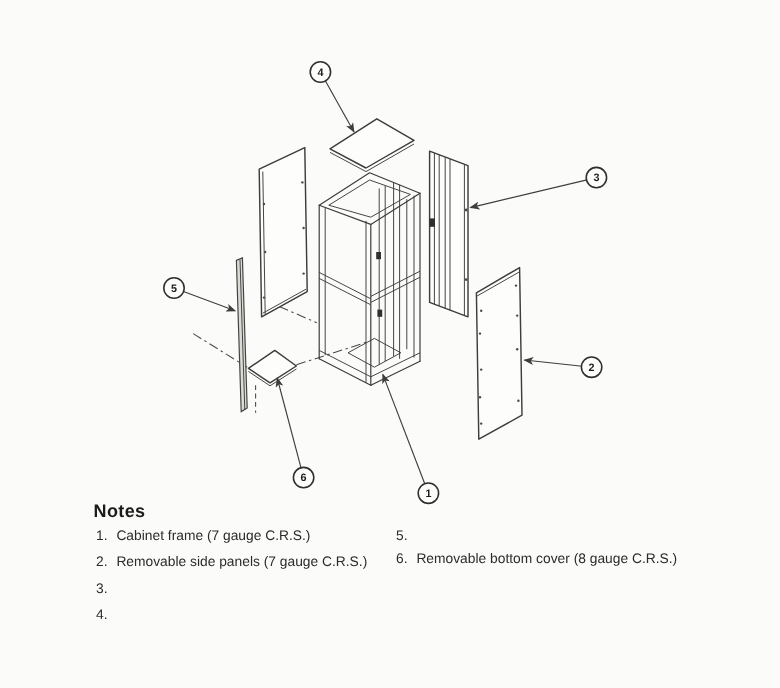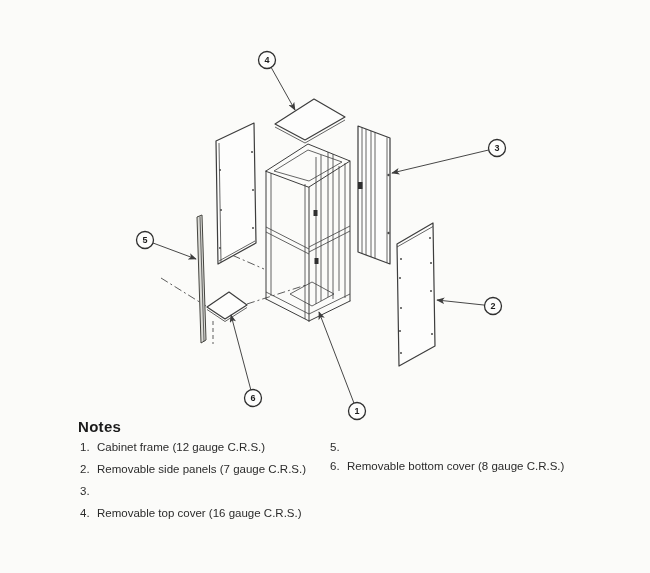--- a/index.html
+++ b/index.html
@@ -179,32 +179,31 @@
       <text class="badge-t" x="253" y="401.2">6</text>
     </g>
   </svg>
 
   <div class="notes">
     <h2 class="notes-heading">Notes</h2>
 
     <div class="col col-left">
       <div class="note-item">
         <span class="note-num">1.</span>
-        <span class="note-txt">Cabinet frame (12 gauge C.R.S.)</span>
+        <span class="note-txt">Cabinet frame (7 gauge C.R.S.)</span>
       </div>
       <div class="note-item">
         <span class="note-num">2.</span>
         <span class="note-txt">Removable side panels (7 gauge C.R.S.)</span>
       </div>
       <div class="note-item">
         <span class="note-num">3.</span>
       </div>
       <div class="note-item">
         <span class="note-num">4.</span>
-        <span class="note-txt">Removable top cover (16 gauge C.R.S.)</span>
       </div>
     </div>
 
     <div class="col col-right">
       <div class="note-item">
         <span class="note-num">5.</span>
       </div>
       <div class="note-item">
         <span class="note-num">6.</span>
         <span class="note-txt">Removable bottom cover (8 gauge C.R.S.)</span>

